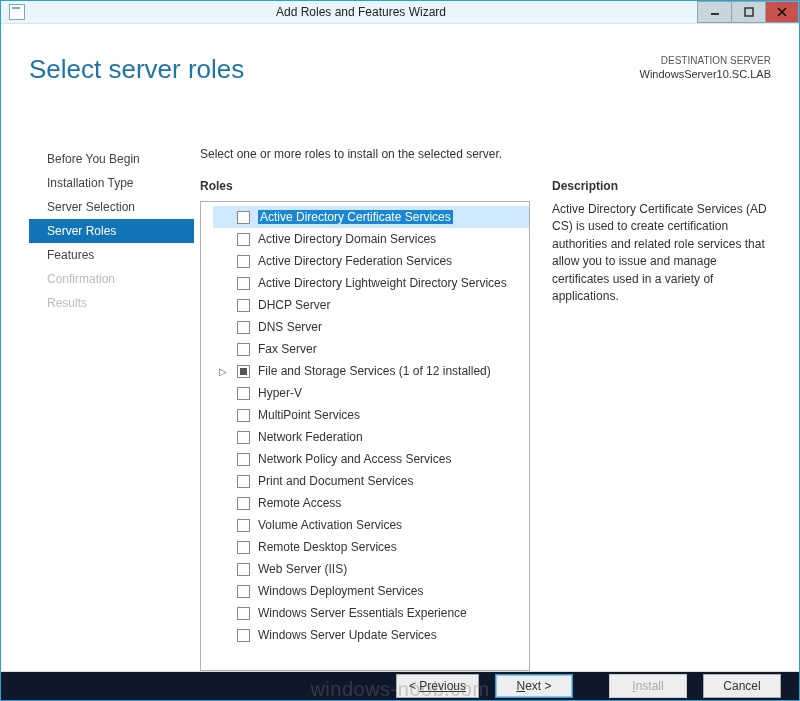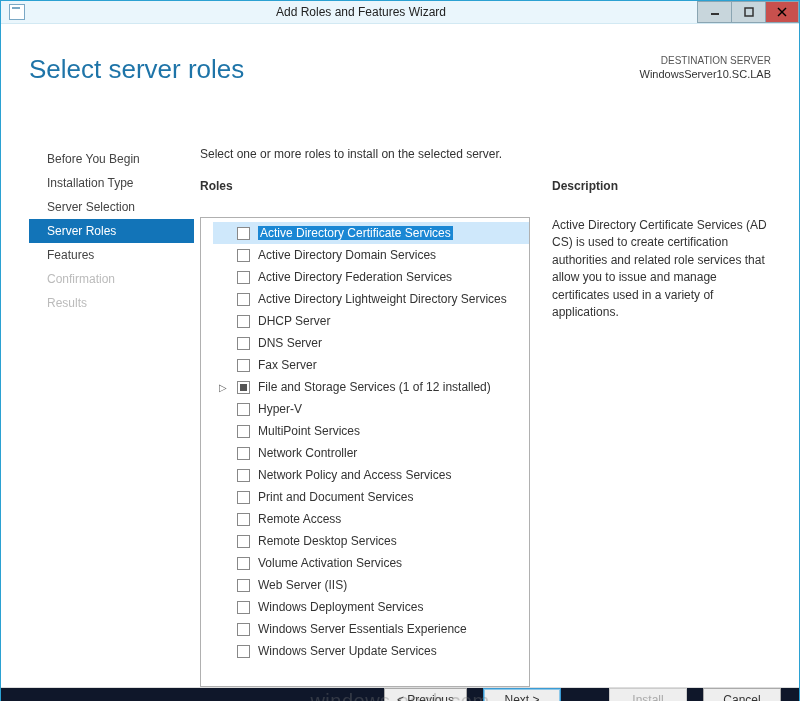--- a/index.html
+++ b/index.html
@@ -155,21 +155,21 @@
     }
     .roles-col {
       width: 330px;
       display: flex;
       flex-direction: column;
     }
     .section-label {
       font-weight: bold;
       font-size: 12px;
       color: #333;
-      margin-bottom: 24px;
+      margin-bottom: 8px;
     }
     .roles-listbox {
       border: 1px solid #b0b0b0;
       height: 470px;
       overflow-y: auto;
       padding: 4px 0;
       position: relative;
     }
     .role-row {
       display: flex;
@@ -242,21 +242,21 @@
       font-size: 12px;
       color: #333;
       padding: 0 12px;
       cursor: pointer;
     }
     .btn.primary {
       border: 1px solid #3a9bd4;
       box-shadow: 0 0 0 1px #8dc7e8 inset;
     }
     .btn.gap {
-      margin-left: 32px;
+      margin-left: 20px;
     }
     .btn[disabled] {
       color: #aaa;
       border-color: #ccc;
     }
     .watermark {
       position: absolute;
       left: 50%;
       bottom: -1px;
       transform: translateX(-50%);
@@ -360,41 +360,41 @@
                 <div class="role-row">
                   <span class="role-checkbox"></span>
                   <span class="role-label">Hyper-V</span>
                 </div>
                 <div class="role-row">
                   <span class="role-checkbox"></span>
                   <span class="role-label">MultiPoint Services</span>
                 </div>
                 <div class="role-row">
                   <span class="role-checkbox"></span>
-                  <span class="role-label">Network Controller</span>
+                  <span class="role-label">Network Federation</span>
                 </div>
                 <div class="role-row">
                   <span class="role-checkbox"></span>
                   <span class="role-label">Network Policy and Access Services</span>
                 </div>
                 <div class="role-row">
                   <span class="role-checkbox"></span>
                   <span class="role-label">Print and Document Services</span>
                 </div>
                 <div class="role-row">
                   <span class="role-checkbox"></span>
                   <span class="role-label">Remote Access</span>
                 </div>
                 <div class="role-row">
                   <span class="role-checkbox"></span>
+                  <span class="role-label">Volume Activation Services</span>
+                </div>
+                <div class="role-row">
+                  <span class="role-checkbox"></span>
                   <span class="role-label">Remote Desktop Services</span>
-                </div>
-                <div class="role-row">
-                  <span class="role-checkbox"></span>
-                  <span class="role-label">Volume Activation Services</span>
                 </div>
                 <div class="role-row">
                   <span class="role-checkbox"></span>
                   <span class="role-label">Web Server (IIS)</span>
                 </div>
                 <div class="role-row">
                   <span class="role-checkbox"></span>
                   <span class="role-label">Windows Deployment Services</span>
                 </div>
                 <div class="role-row">

